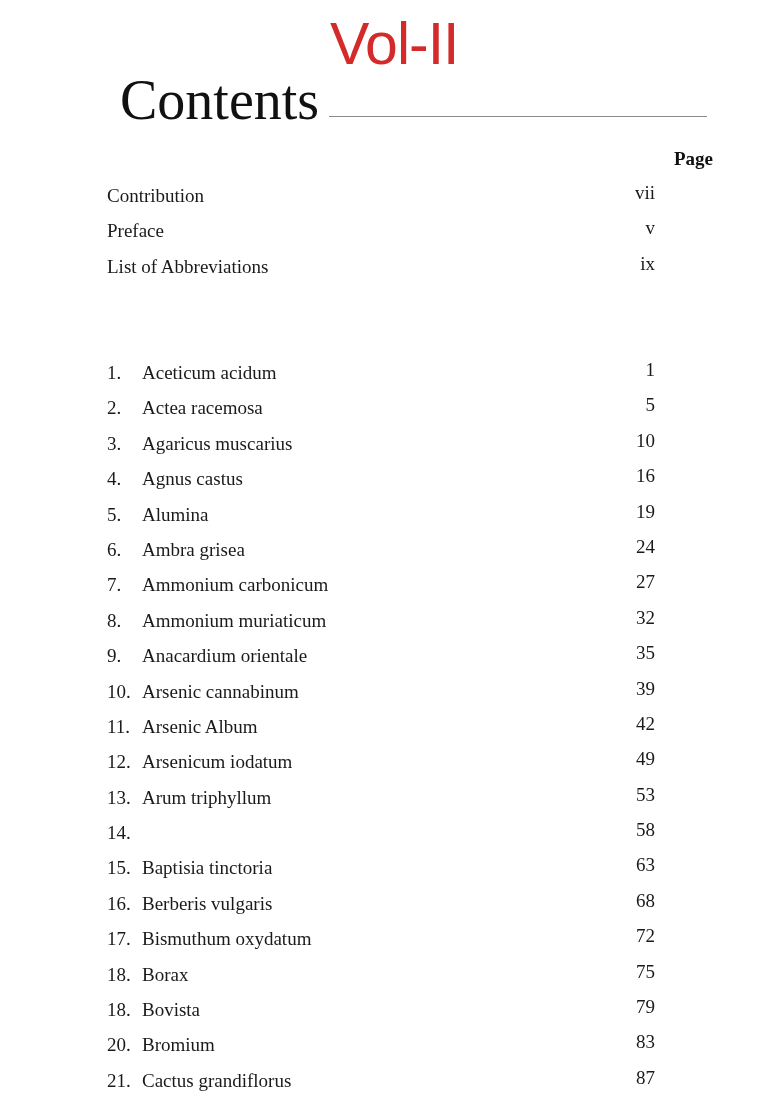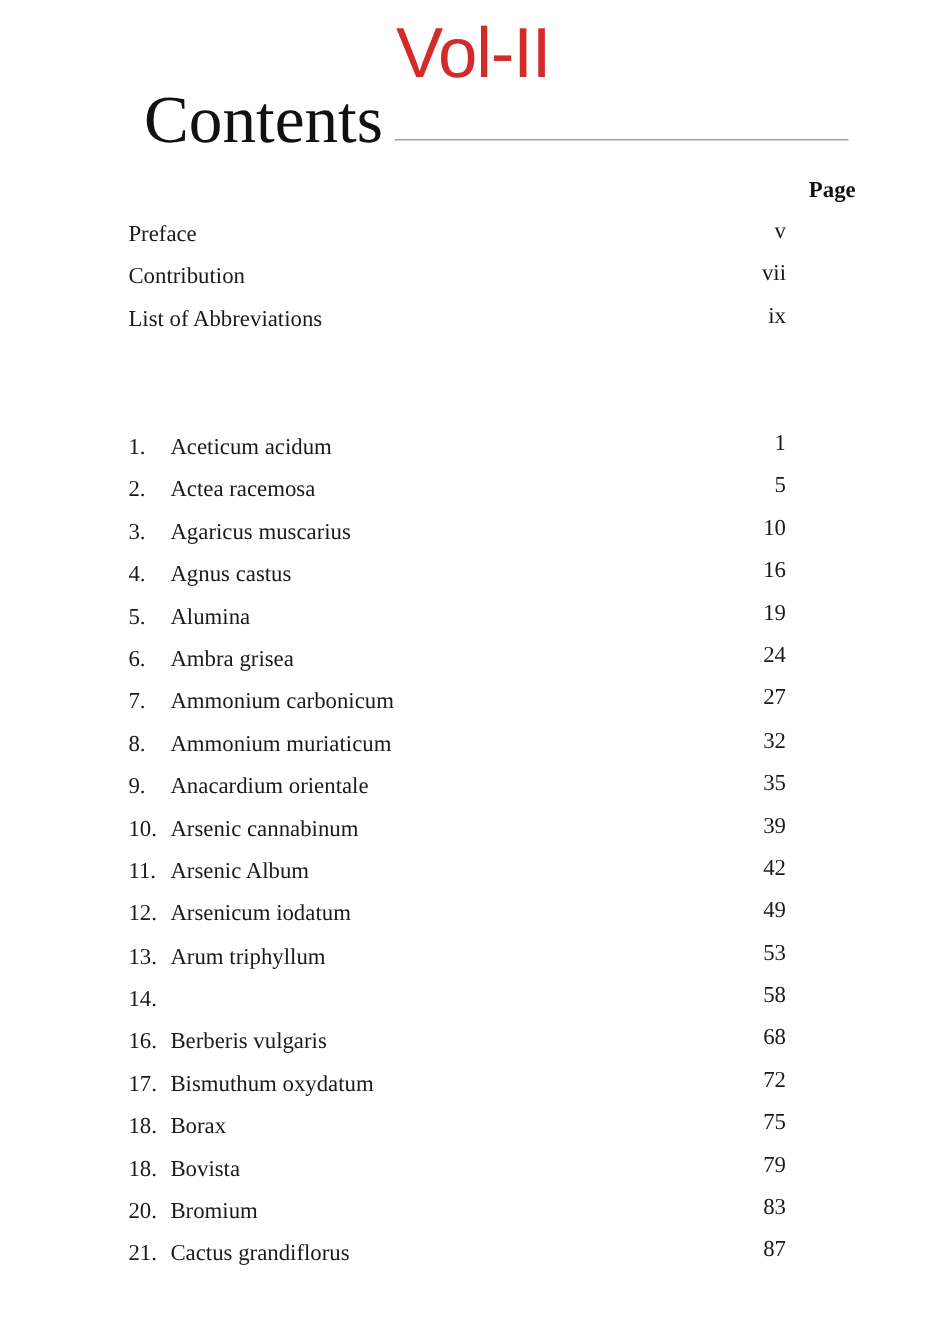--- a/index.html
+++ b/index.html
@@ -104,26 +104,26 @@
 
 <div class="title-row">
   <div class="title">Contents</div>
   <div class="title-rule"></div>
 </div>
 
 <div class="page-header">Page</div>
 
 <ul class="front-list">
   <li class="row">
+    <span class="name">Contribution</span>
+    <span class="pg">vii</span>
+  </li>
+  <li class="row">
     <span class="name">Preface</span>
     <span class="pg">v</span>
-  </li>
-  <li class="row">
-    <span class="name">Contribution</span>
-    <span class="pg">vii</span>
   </li>
   <li class="row">
     <span class="name">List of Abbreviations</span>
     <span class="pg">ix</span>
   </li>
 </ul>
 
 <ul class="chapter-list">
   <li class="row">
     <span class="num">1.</span>
@@ -188,20 +188,25 @@
   <li class="row">
     <span class="num">13.</span>
     <span class="name">Arum triphyllum</span>
     <span class="pg">53</span>
   </li>
   <li class="row">
     <span class="num">14.</span>
     <span class="pg">58</span>
   </li>
   <li class="row">
+    <span class="num">15.</span>
+    <span class="name">Baptisia tinctoria</span>
+    <span class="pg">63</span>
+  </li>
+  <li class="row">
     <span class="num">16.</span>
     <span class="name">Berberis vulgaris</span>
     <span class="pg">68</span>
   </li>
   <li class="row">
     <span class="num">17.</span>
     <span class="name">Bismuthum oxydatum</span>
     <span class="pg">72</span>
   </li>
   <li class="row">

